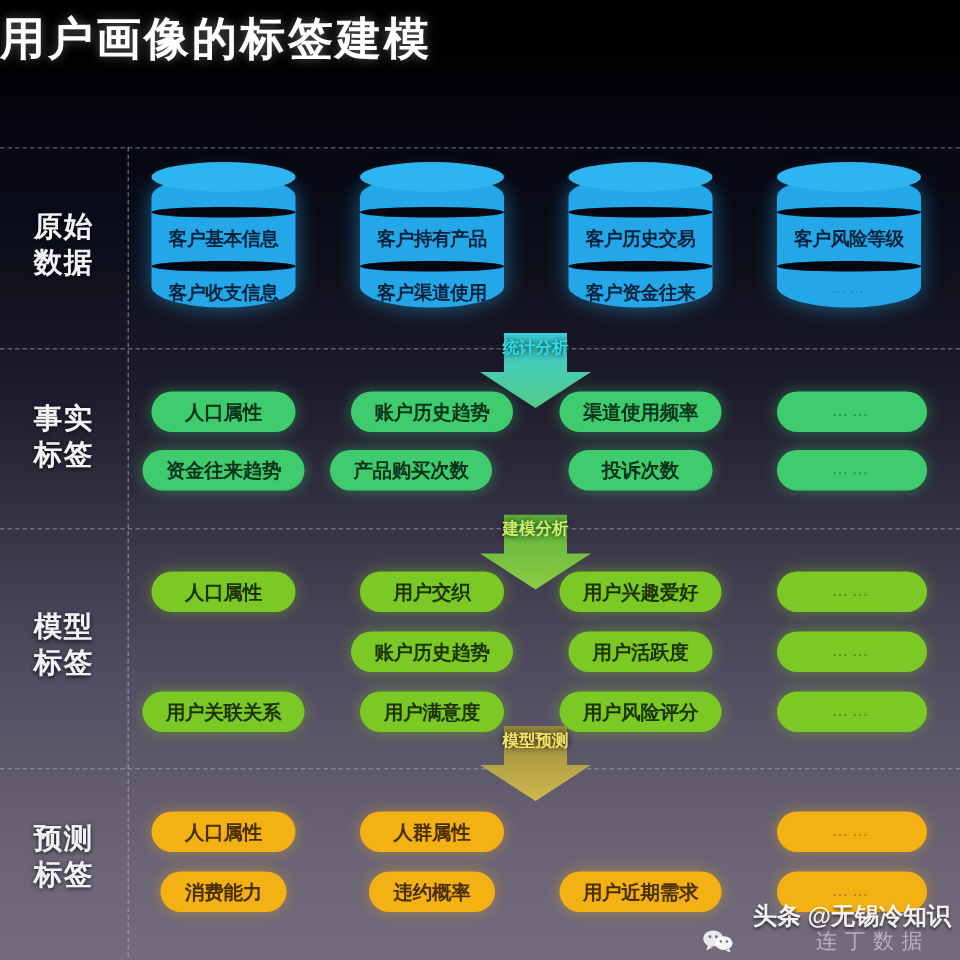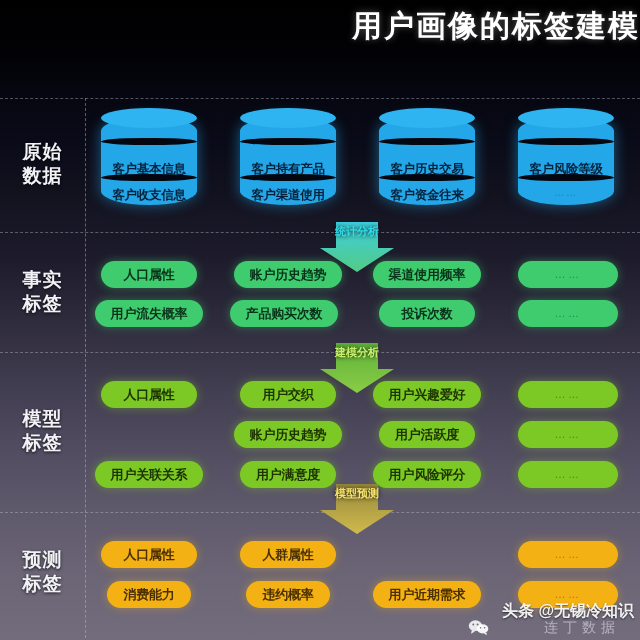--- a/index.html
+++ b/index.html
@@ -7,21 +7,21 @@
     width:640px;height:640px;overflow:hidden;
     font-family:"Liberation Sans","DejaVu Sans",sans-serif;
     background:#000;
   }
   #stage{
     position:relative;width:640px;height:640px;overflow:hidden;
     background:linear-gradient(180deg,#000000 0%,#020206 9%,#05060f 14%,#0a0b18 22%,#12121f 30%,#1d1b2b 40%,#2e2b3c 50%,#413d50 60%,#514c60 70%,#5f596c 80%,#6b6576 90%,#726c7d 100%);
   }
   
   #title{
-    position:absolute;left:0;top:6px;width:640px;text-align:right;
+    position:absolute;left:0;top:6px;width:640px;text-align:left;
     color:#ffffff;font-size:30px;font-weight:bold;letter-spacing:2px;
     text-shadow:0 0 7px rgba(255,255,255,.35);
   }
   
   .hdiv{
     position:absolute;left:0;width:640px;height:0;
     border-top:1px dashed rgba(190,195,215,.40);
   }
   
   #vdiv{
@@ -53,21 +53,21 @@
     position:absolute;left:0;width:96px;height:7px;background:#04070f;
     border-radius:48px/4px;
   }
   .cyl .band.b1{top:30px;}
   .cyl .band.b2{top:66px;}
   .cyl .txt{
     position:absolute;left:0;width:96px;text-align:center;
     color:#05223c;font-size:12.5px;font-weight:bold;letter-spacing:-0.3px;
     white-space:nowrap;
   }
-  .cyl .txt.t1{top:43px;margin-top:10px;}
+  .cyl .txt.t1{top:43px;}
   .cyl .txt.t2{top:79px;}
   .cyl .txt.dots{color:#1f7fba;font-size:10px;letter-spacing:2px;font-weight:normal;}
   
   .pill{
     position:absolute;height:27px;line-height:27px;text-align:center;
     border-radius:14px;white-space:nowrap;
     font-size:13px;font-weight:bold;letter-spacing:-0.2px;
   }
   .pill.fact{background:#3fcc6f;color:#09331a;box-shadow:0 0 10px rgba(63,204,111,.45);}
   .pill.model{background:#7cc824;color:#1d3300;box-shadow:0 0 10px rgba(124,200,36,.45);}
@@ -174,23 +174,23 @@
           <stop offset="0" stop-color="#3fe0ee"></stop>
           <stop offset="1" stop-color="#59d98e"></stop>
         </linearGradient>
       </defs>
       <polygon points="22,0 64,0 64,26 80,26 43,50 6,26 22,26" fill="url(#gcy)" opacity="0.92"></polygon>
     </svg>
     <div class="lbl">统计分析</div>
   </div>
 
   <div class="pill fact" style="left:101px;top:261px;width:96px">人口属性</div>
-  <div class="pill fact" style="left:95px;top:300px;width:108px">用户流失概率</div>
+  <div class="pill fact" style="left:95px;top:300px;width:108px">资金往来趋势</div>
   <div class="pill fact" style="left:234px;top:261px;width:108px">账户历史趋势</div>
-  <div class="pill fact" style="left:230px;top:300px;width:108px">产品购买次数</div>
+  <div class="pill fact" style="left:220px;top:300px;width:108px">产品购买次数</div>
   <div class="pill fact" style="left:373px;top:261px;width:108px">渠道使用频率</div>
   <div class="pill fact" style="left:379px;top:300px;width:96px">投诉次数</div>
   <div class="pill fact dots" style="left:518px;top:261px;width:100px">……</div>
   <div class="pill fact dots" style="left:518px;top:300px;width:100px">……</div>
 
   <div class="arrow green" style="left:314px;top:343px">
     <svg class="shape" viewBox="0 0 86 50" preserveAspectRatio="none">
       <defs>
         <linearGradient id="ggr" x1="0" y1="0" x2="0" y2="1">
           <stop offset="0" stop-color="#5fb83a"></stop>

